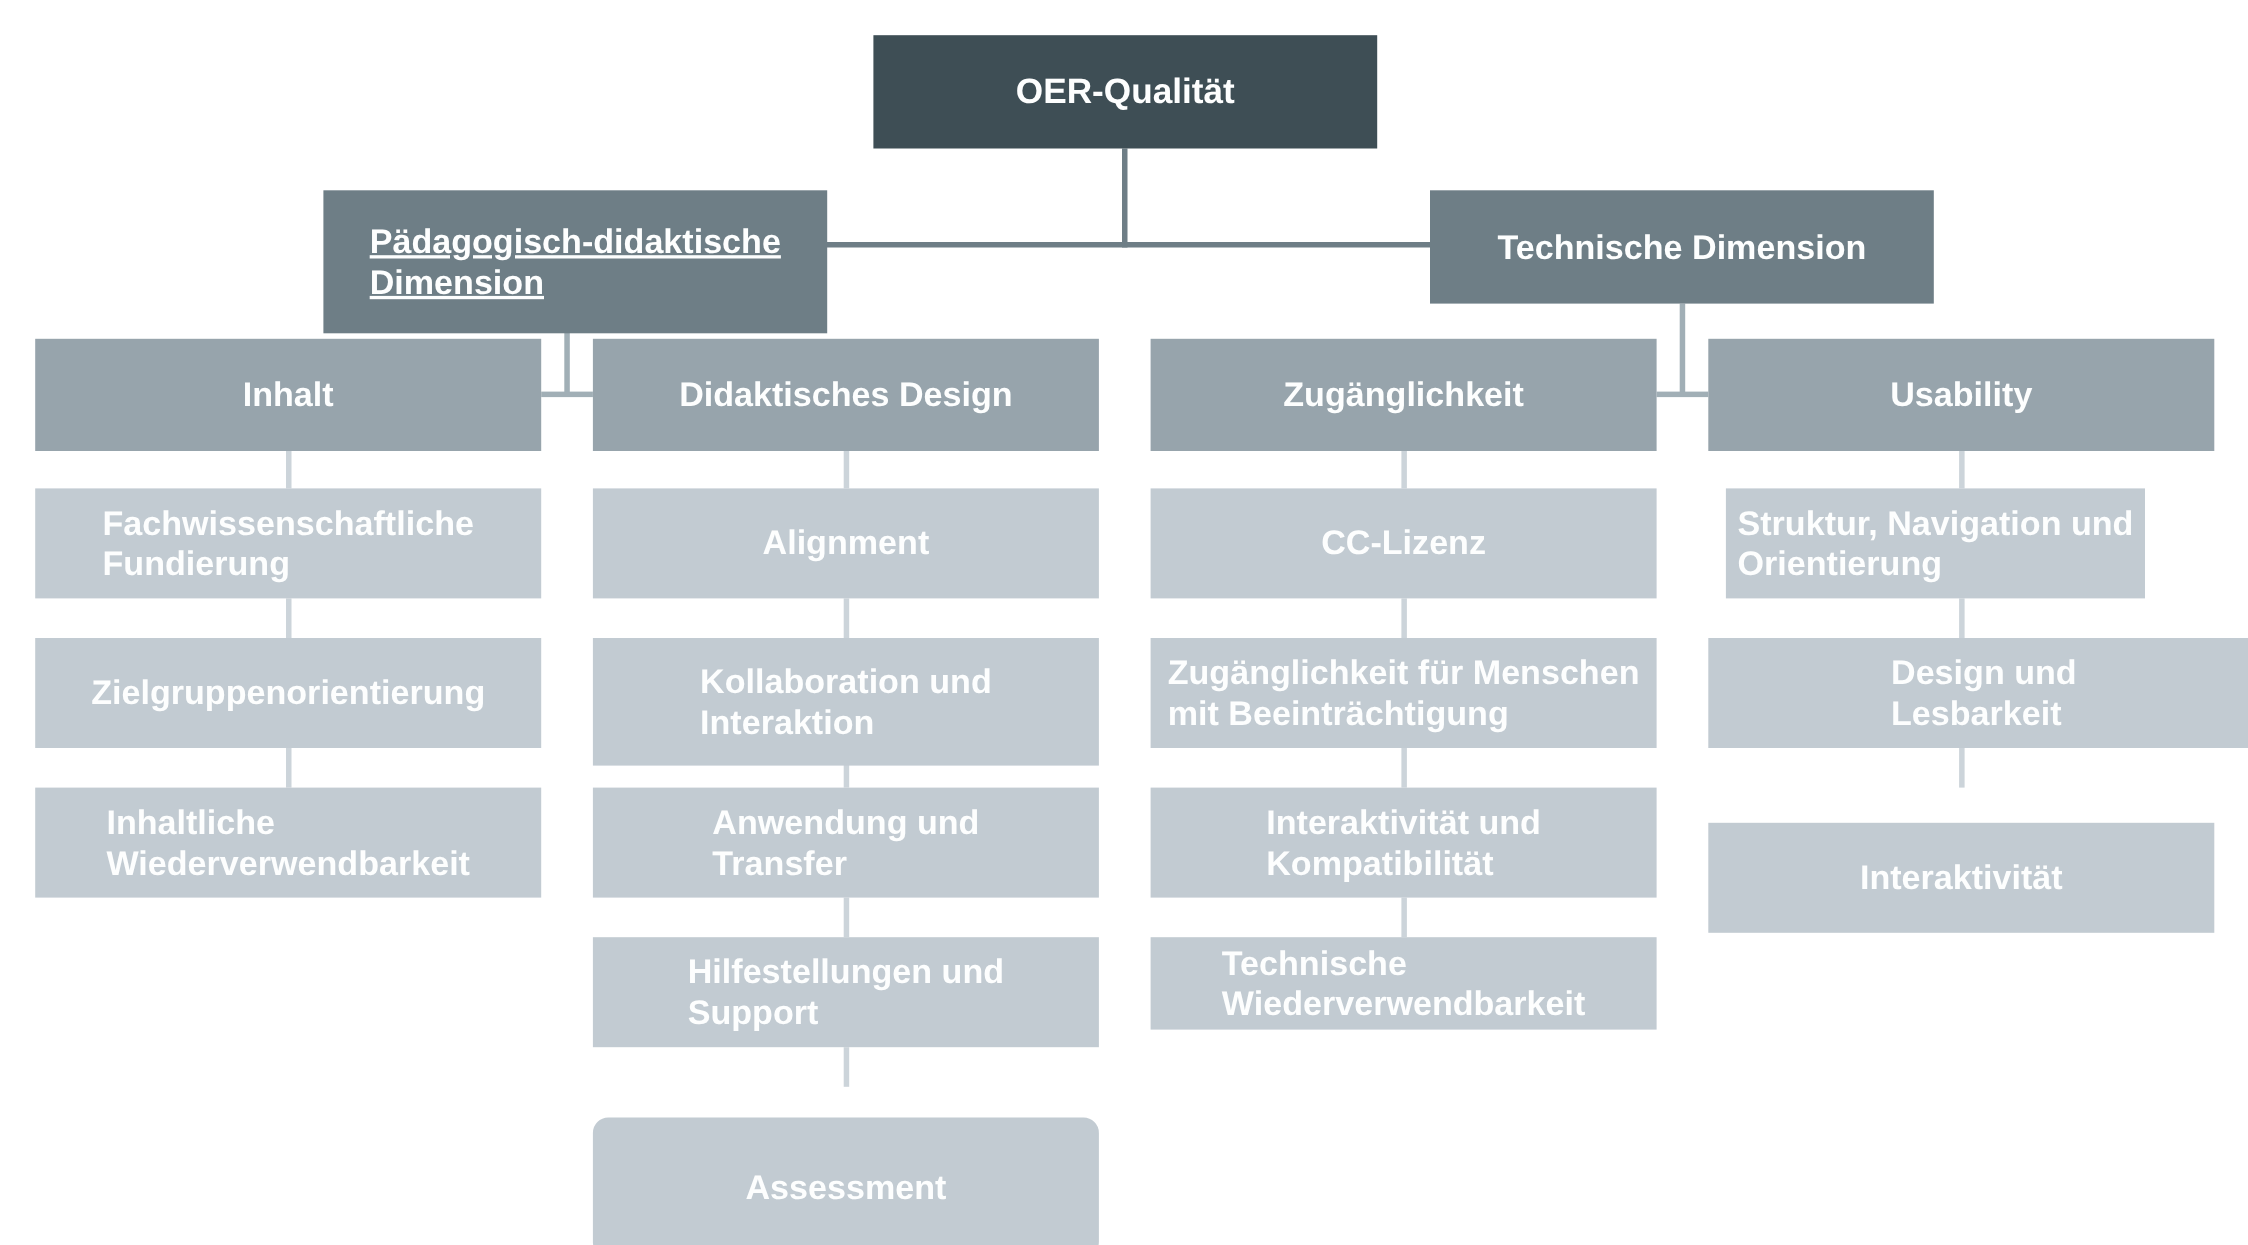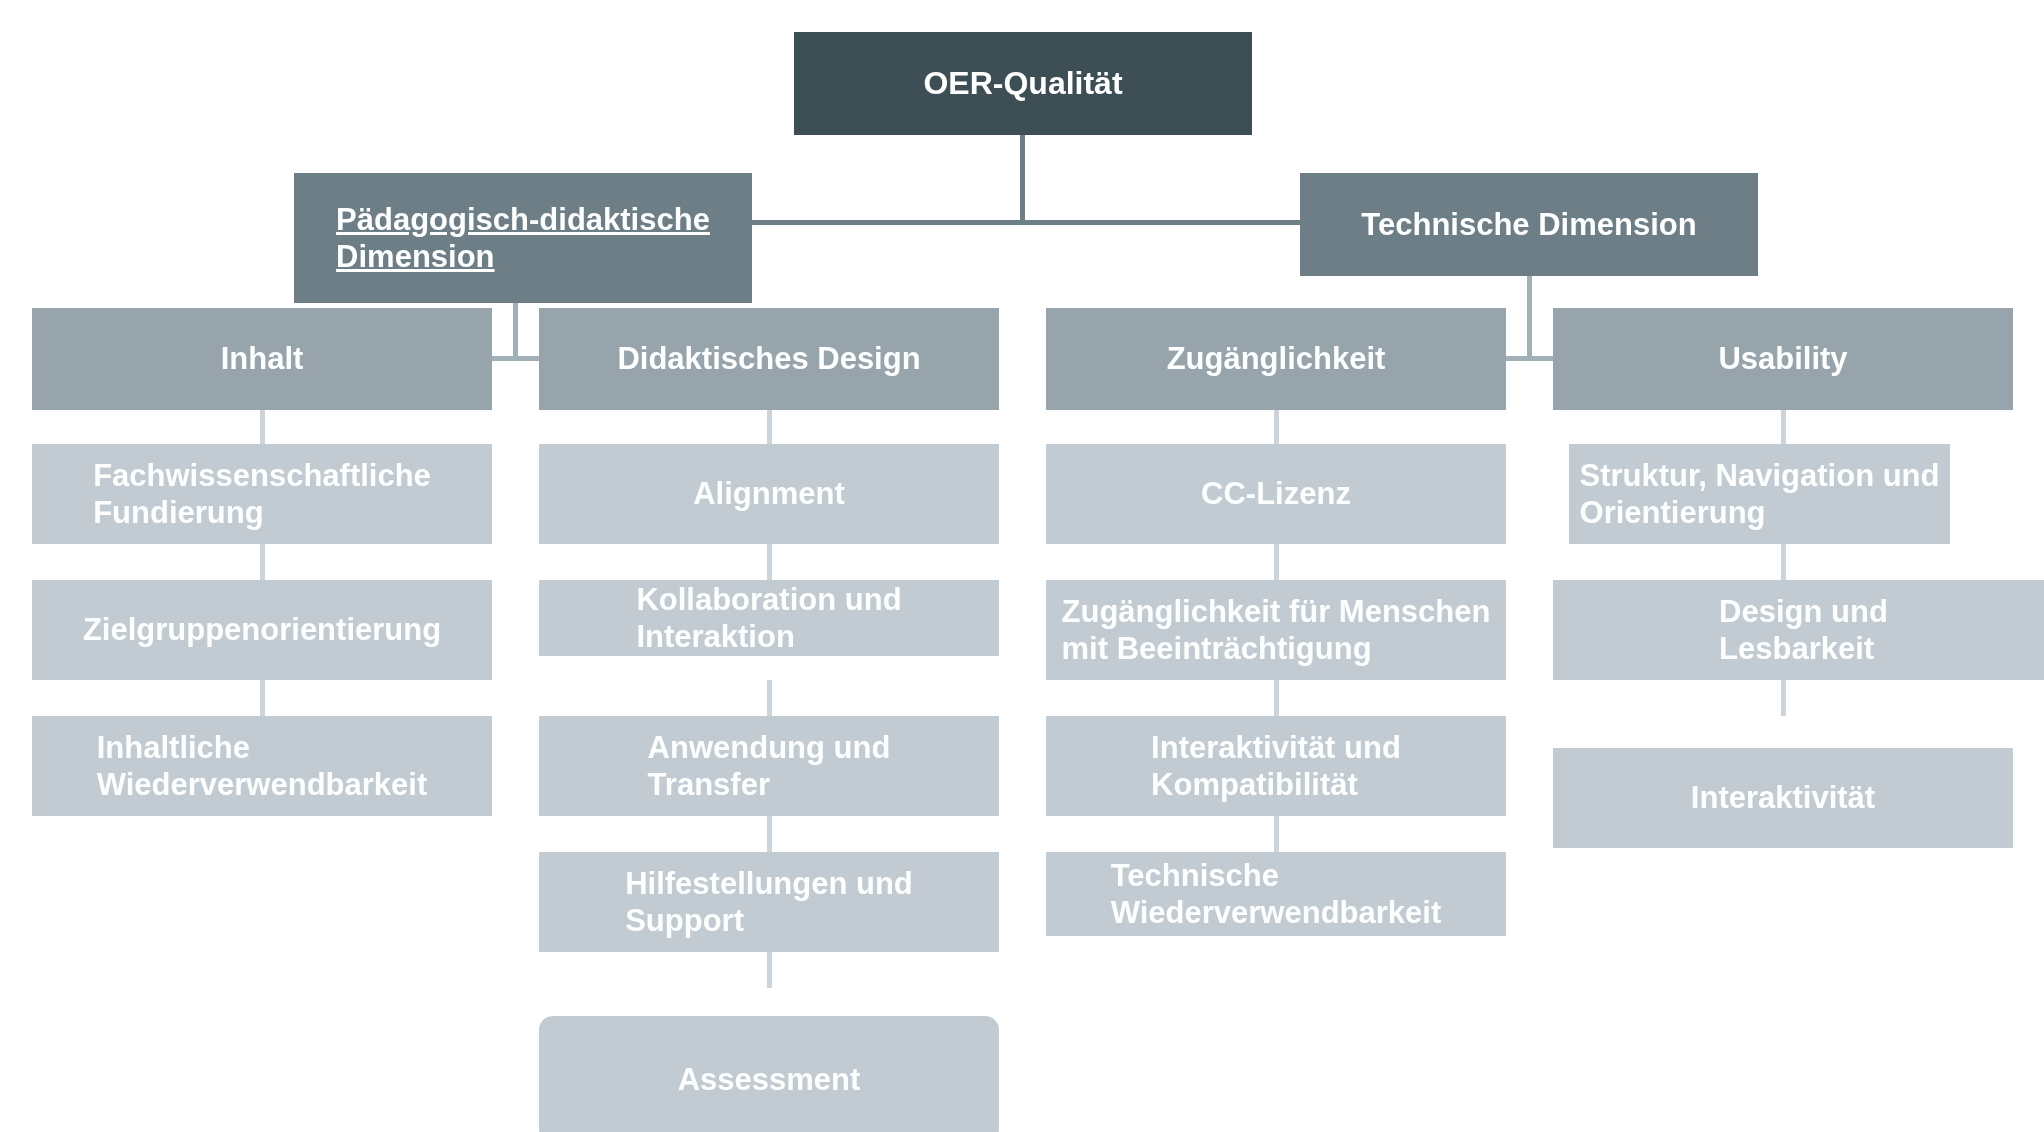--- a/index.html
+++ b/index.html
@@ -84,21 +84,21 @@
   <div class="node lv3" style="left:1046px; top:308px; width:460px; height:102px;">Zugänglichkeit</div>
   <div class="node lv3" style="left:1553px; top:308px; width:460px; height:102px;">Usability</div>
 
   <div class="node lv4" style="left:32px; top:444px; width:460px; height:100px;">Fachwissenschaftliche
 Fundierung</div>
   <div class="node lv4" style="left:32px; top:580px; width:460px; height:100px;">Zielgruppenorientierung</div>
   <div class="node lv4" style="left:32px; top:716px; width:460px; height:100px;">Inhaltliche
 Wiederverwendbarkeit</div>
 
   <div class="node lv4" style="left:539px; top:444px; width:460px; height:100px;">Alignment</div>
-  <div class="node lv4" style="left:539px; top:580px; width:460px; height:76px;">Kollaboration und
+  <div class="node lv4" style="left:539px; top:580px; width:460px; height:116px;">Kollaboration und
 Interaktion</div>
   <div class="node lv4" style="left:539px; top:716px; width:460px; height:100px;">Anwendung und
 Transfer</div>
   <div class="node lv4" style="left:539px; top:852px; width:460px; height:100px;">Hilfestellungen und
 Support</div>
   <div class="node lv4" style="left:539px; top:1016px; width:460px; height:127px;border-radius:14px;">Assessment</div>
 
   <div class="node lv4" style="left:1046px; top:444px; width:460px; height:100px;">CC-Lizenz</div>
   <div class="node lv4" style="left:1046px; top:580px; width:460px; height:100px;">Zugänglichkeit für Menschen
 mit Beeinträchtigung</div>

